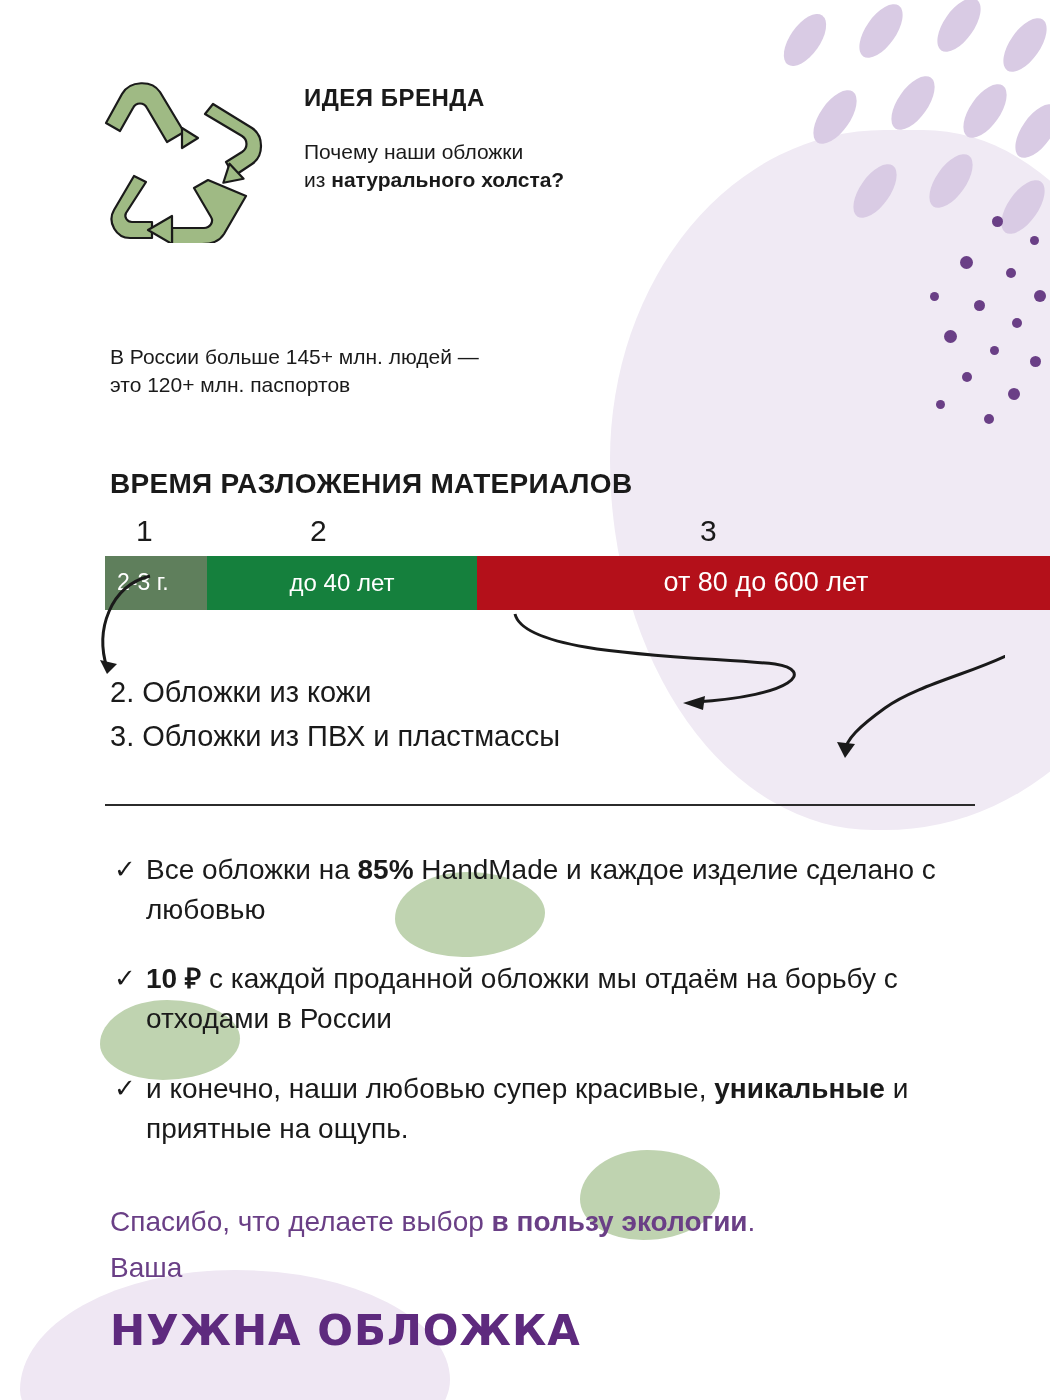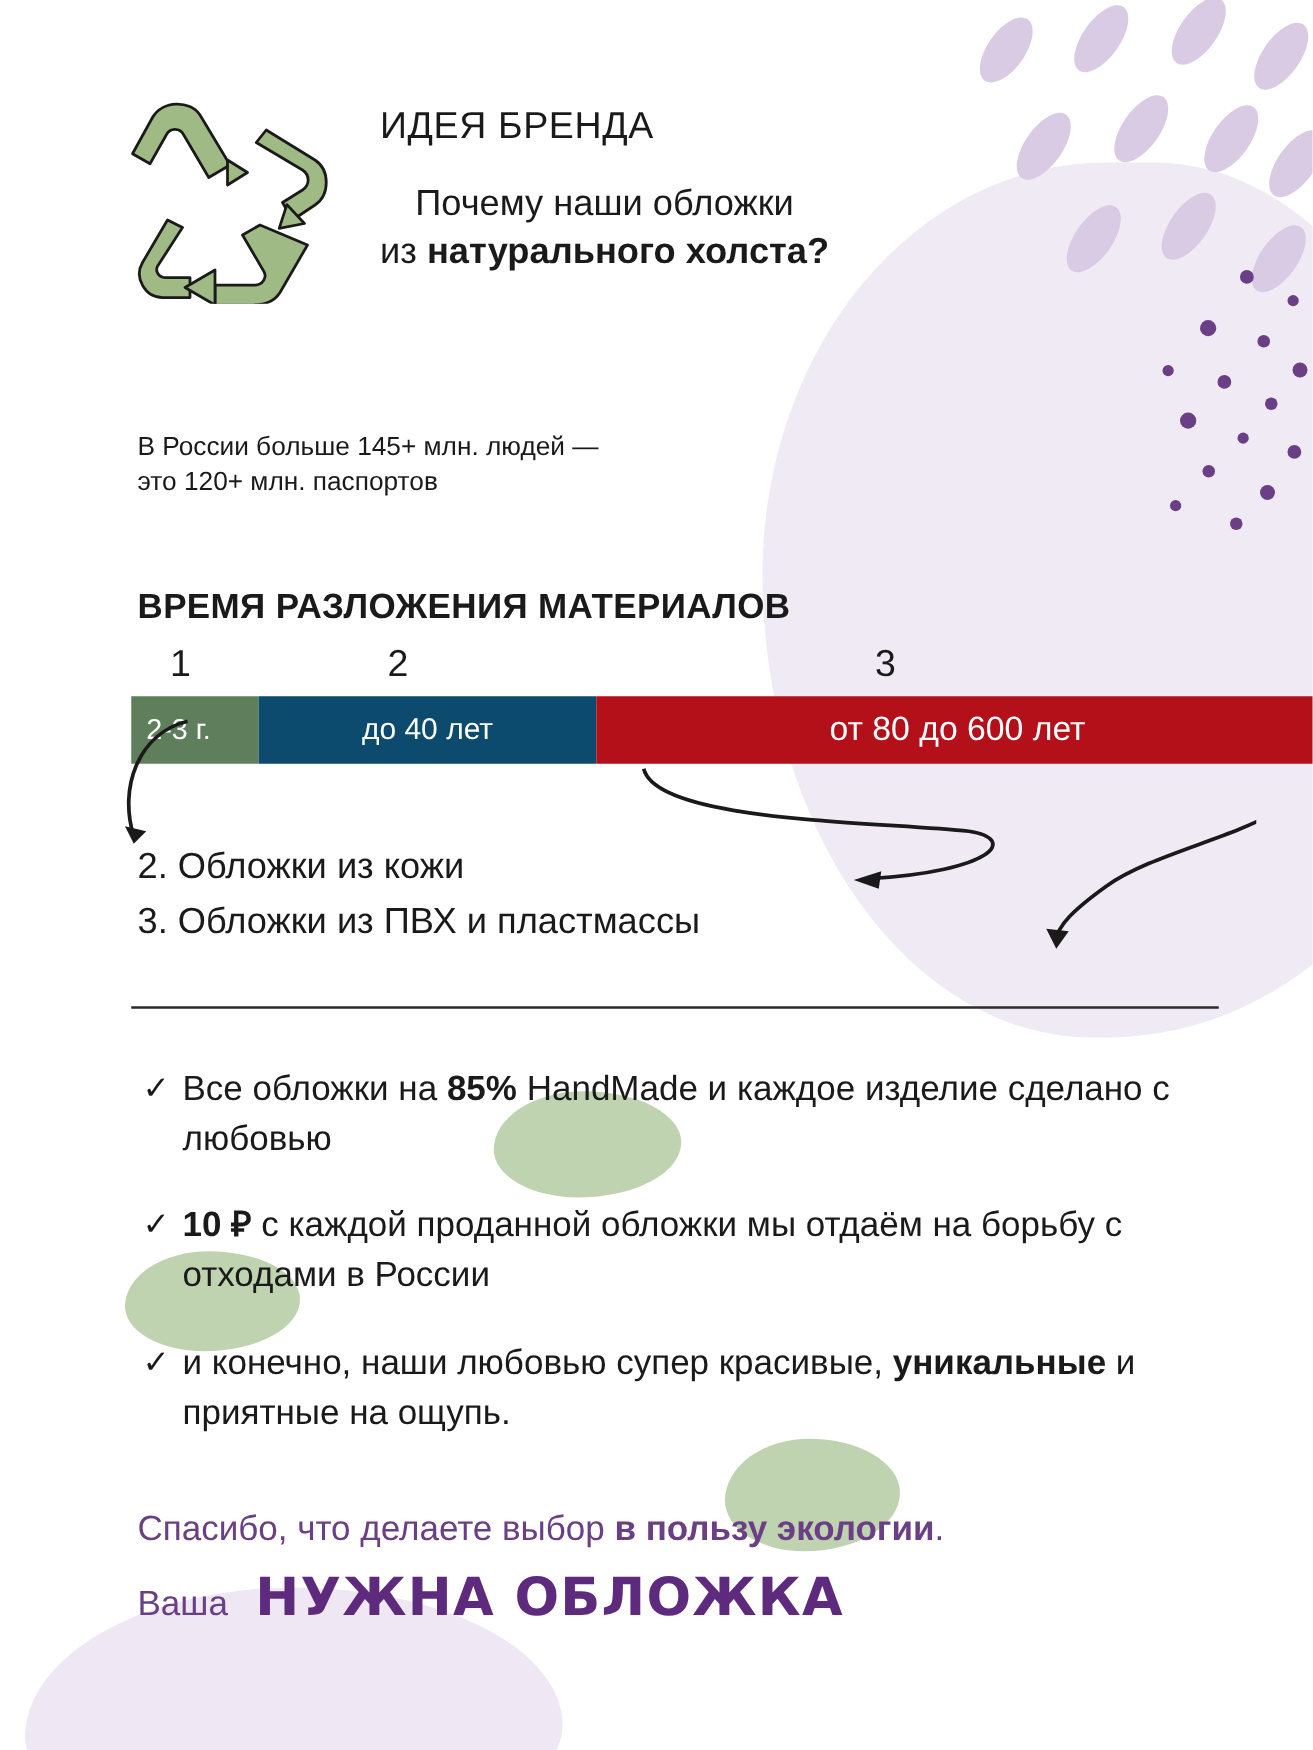--- a/index.html
+++ b/index.html
@@ -65,31 +65,30 @@
     gap: 34px;
   }
   .recycle-icon {
     flex: 0 0 auto;
     margin-top: 8px;
   }
   .header-text {
     padding-top: 14px;
   }
   .brand-idea {
-    font-size: 30px;
-    font-weight: normal;
+    font-size: 24px;
+    font-weight: bold;
     letter-spacing: 0.5px;
     margin: 0 0 26px 0;
   }
   .subtitle {
-    font-size: 29px;
+    font-size: 21px;
     line-height: 1.32;
     margin: 0;
     font-weight: normal;
-    text-align: center;
   }
   .subtitle b { font-weight: bold; }
 
   .stat {
     font-size: 21px;
     line-height: 1.35;
     margin: 96px 0 0 10px;
   }
 
   .section-title {
@@ -122,21 +121,21 @@
   }
   .seg {
     display: flex;
     align-items: center;
     justify-content: center;
     color: #ffffff;
     font-size: 24px;
     white-space: nowrap;
   }
   .seg-1 { background: #5f7f5c; width: 90px; justify-content: flex-start; padding-left: 12px; font-size: 23px;}
-  .seg-2 { background: #0c4a6e; width: 270px; }
+  .seg-2 { background: #15803d; width: 270px; }
   .seg-3 { background: #b4101a; flex: 1 1 auto; font-size: 27px; }
 
   
   .legend {
     margin: 60px 0 0 10px;
     font-size: 29px;
     line-height: 1.52;
   }
   .legend div { white-space: nowrap; }
 
@@ -185,20 +184,21 @@
   .thanks {
     font-size: 28px;
     color: #6a3f86;
     margin: 4px 0 14px 0;
   }
   .thanks b { font-weight: bold; }
   .your-line {
     display: flex;
     align-items: baseline;
     gap: 22px;
+    flex-direction: column;
   }
   .your {
     font-size: 28px;
     color: #6a3f86;
   }
   .logo {
     font-size: 42px;
     font-weight: bold;
     color: #5e2a7e;
     letter-spacing: 1px;

